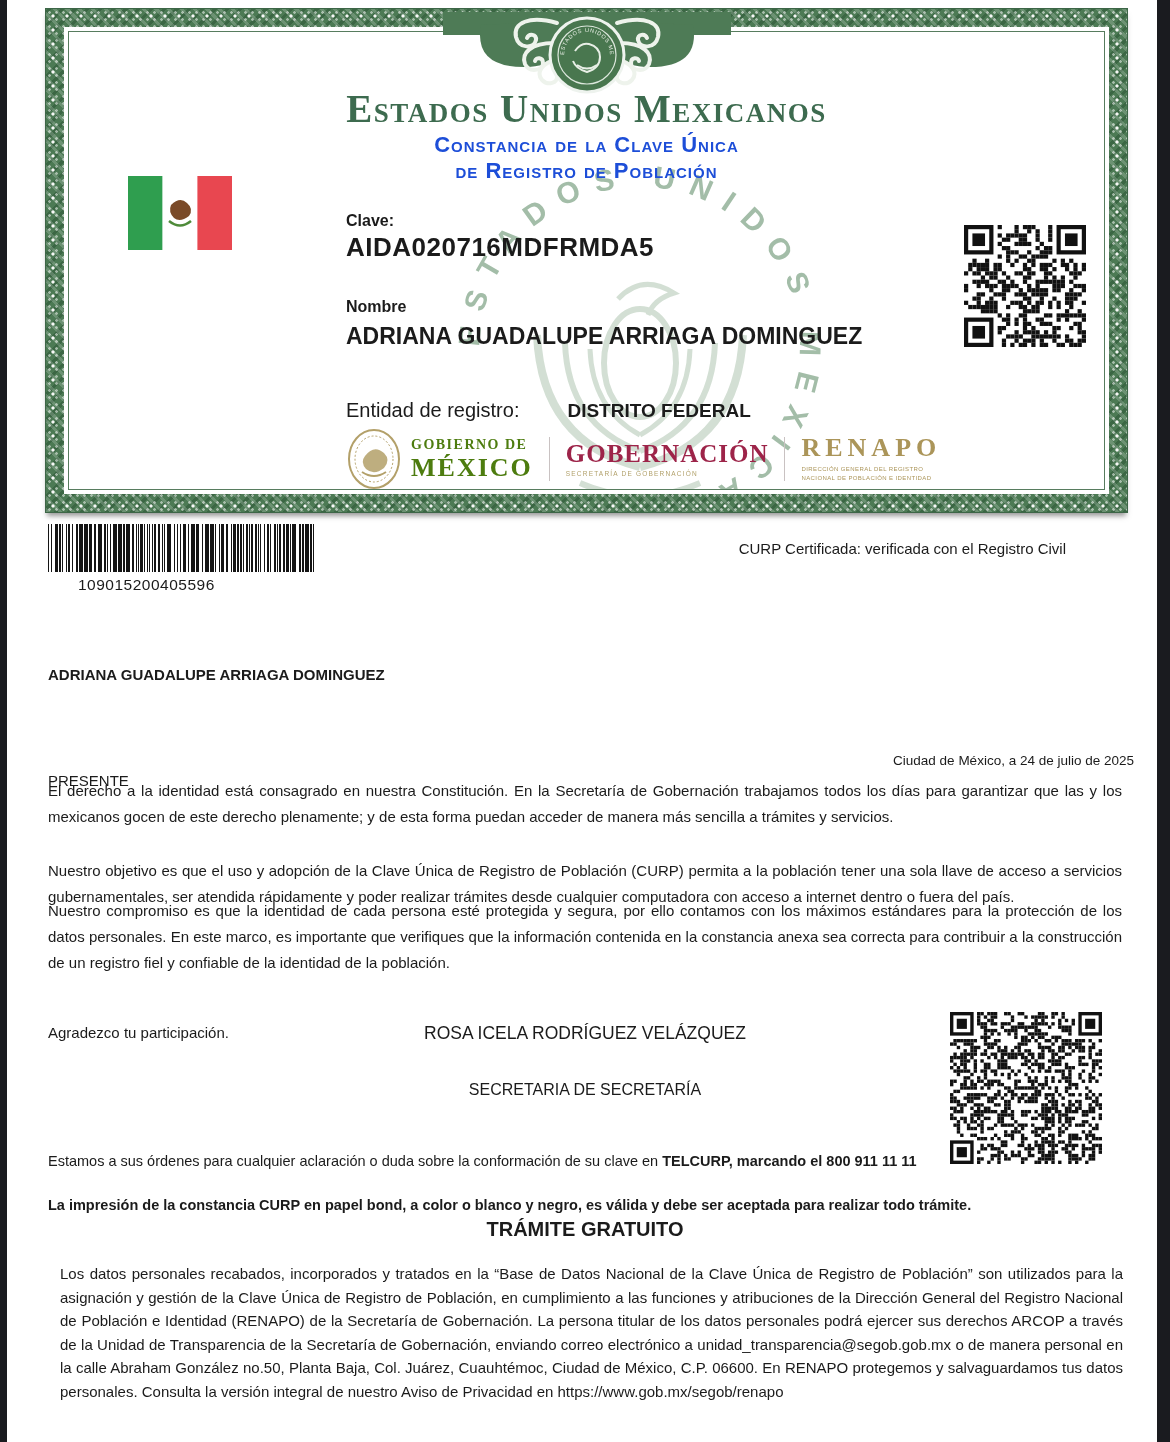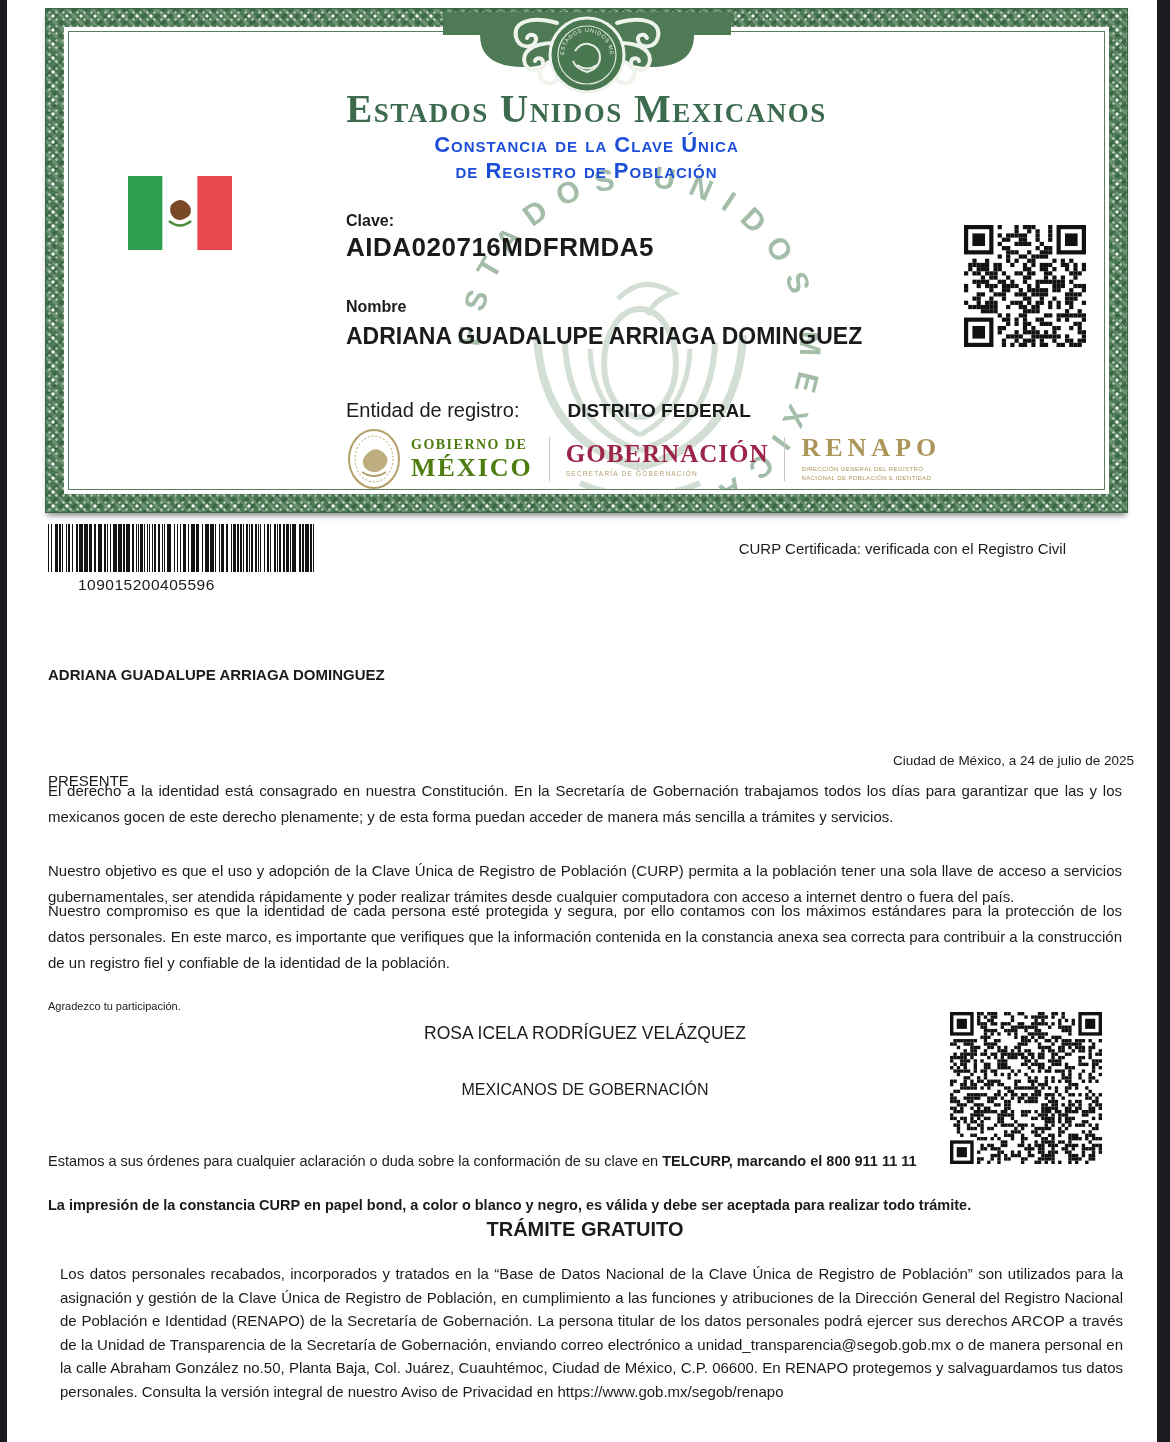--- a/index.html
+++ b/index.html
@@ -59,21 +59,21 @@
   .barcode{position:absolute;left:48px;top:524px;}
   .barcode-number{position:absolute;left:78px;top:576px;font-size:15.5px;letter-spacing:.5px;}
   .certified-note{position:absolute;right:104px;top:540px;font-size:15px;}
 
   
   .addressee{position:absolute;left:48px;top:666px;font-weight:bold;font-size:15px;}
   .presente{position:absolute;left:48px;top:772px;font-size:15px;}
   .date-line{position:absolute;right:36px;top:753px;font-size:13.5px;}
   .para{position:absolute;left:48px;width:1074px;font-size:15px;line-height:26px;text-align:justify;}
   .p1{top:778px;} .p2{top:858px;} .p3{top:898px;}
-  .thanks{position:absolute;left:48px;top:1000px;font-size:11px;}
+  .thanks{position:absolute;left:48px;top:1024px;font-size:15px;}
   .sig-name{position:absolute;left:0;top:1023px;width:100%;text-align:center;font-weight:normal;font-size:17.5px;}
   .sig-title{position:absolute;left:0;top:1081px;width:100%;text-align:center;font-size:16px;}
   .qr2{position:absolute;left:950px;top:1012px;width:152px;height:152px;}
   .contact{position:absolute;left:48px;top:1153px;font-size:14.5px;white-space:nowrap;}
   .print-note{position:absolute;left:48px;top:1197px;font-weight:bold;font-size:14.5px;white-space:nowrap;}
   .free{position:absolute;left:0;top:1218px;width:100%;text-align:center;font-weight:bold;font-size:20px;}
   .privacy{position:absolute;left:60px;top:1262px;width:1063px;font-size:15px;line-height:23.5px;text-align:justify;}
 </style>
 </head>
 <body>
@@ -595,21 +595,21 @@
   <div class="certified-note">CURP Certificada: verificada con el Registro Civil</div>
 
   <div class="addressee">ADRIANA GUADALUPE ARRIAGA DOMINGUEZ</div>
   <div class="presente">PRESENTE</div>
   <div class="date-line">Ciudad de México, a 24 de julio de 2025</div>
   <div class="para p1">El derecho a la identidad está consagrado en nuestra Constitución. En la Secretaría de Gobernación trabajamos todos los días para garantizar que las y los mexicanos gocen de este derecho plenamente; y de esta forma puedan acceder de manera más sencilla a trámites y servicios.</div>
   <div class="para p2">Nuestro objetivo es que el uso y adopción de la Clave Única de Registro de Población (CURP) permita a la población tener una sola llave de acceso a servicios gubernamentales, ser atendida rápidamente y poder realizar trámites desde cualquier computadora con acceso a internet dentro o fuera del país.</div>
   <div class="para p3">Nuestro compromiso es que la identidad de cada persona esté protegida y segura, por ello contamos con los máximos estándares para la protección de los datos personales. En este marco, es importante que verifiques que la información contenida en la constancia anexa sea correcta para contribuir a la construcción de un registro fiel y confiable de la identidad de la población.</div>
   <div class="thanks">Agradezco tu participación.</div>
   <div class="sig-name">ROSA ICELA RODRÍGUEZ VELÁZQUEZ</div>
-  <div class="sig-title">MEXICANOS DE GOBERNACIÓN</div>
+  <div class="sig-title">SECRETARIA DE SECRETARÍA</div>
   <div class="qr2" id="qr2"><svg width="152" height="152" viewBox="0 0 152 152">
         <rect width="152" height="152" fill="#fff"></rect>
         <g fill="#111">
           <rect x="27.02" y="0.00" width="3.38" height="3.38"></rect>
           <rect x="30.40" y="0.00" width="3.38" height="3.38"></rect>
           <rect x="37.16" y="0.00" width="3.38" height="3.38"></rect>
           <rect x="40.53" y="0.00" width="3.38" height="3.38"></rect>
           <rect x="43.91" y="0.00" width="3.38" height="3.38"></rect>
           <rect x="54.04" y="0.00" width="3.38" height="3.38"></rect>
           <rect x="57.42" y="0.00" width="3.38" height="3.38"></rect>

